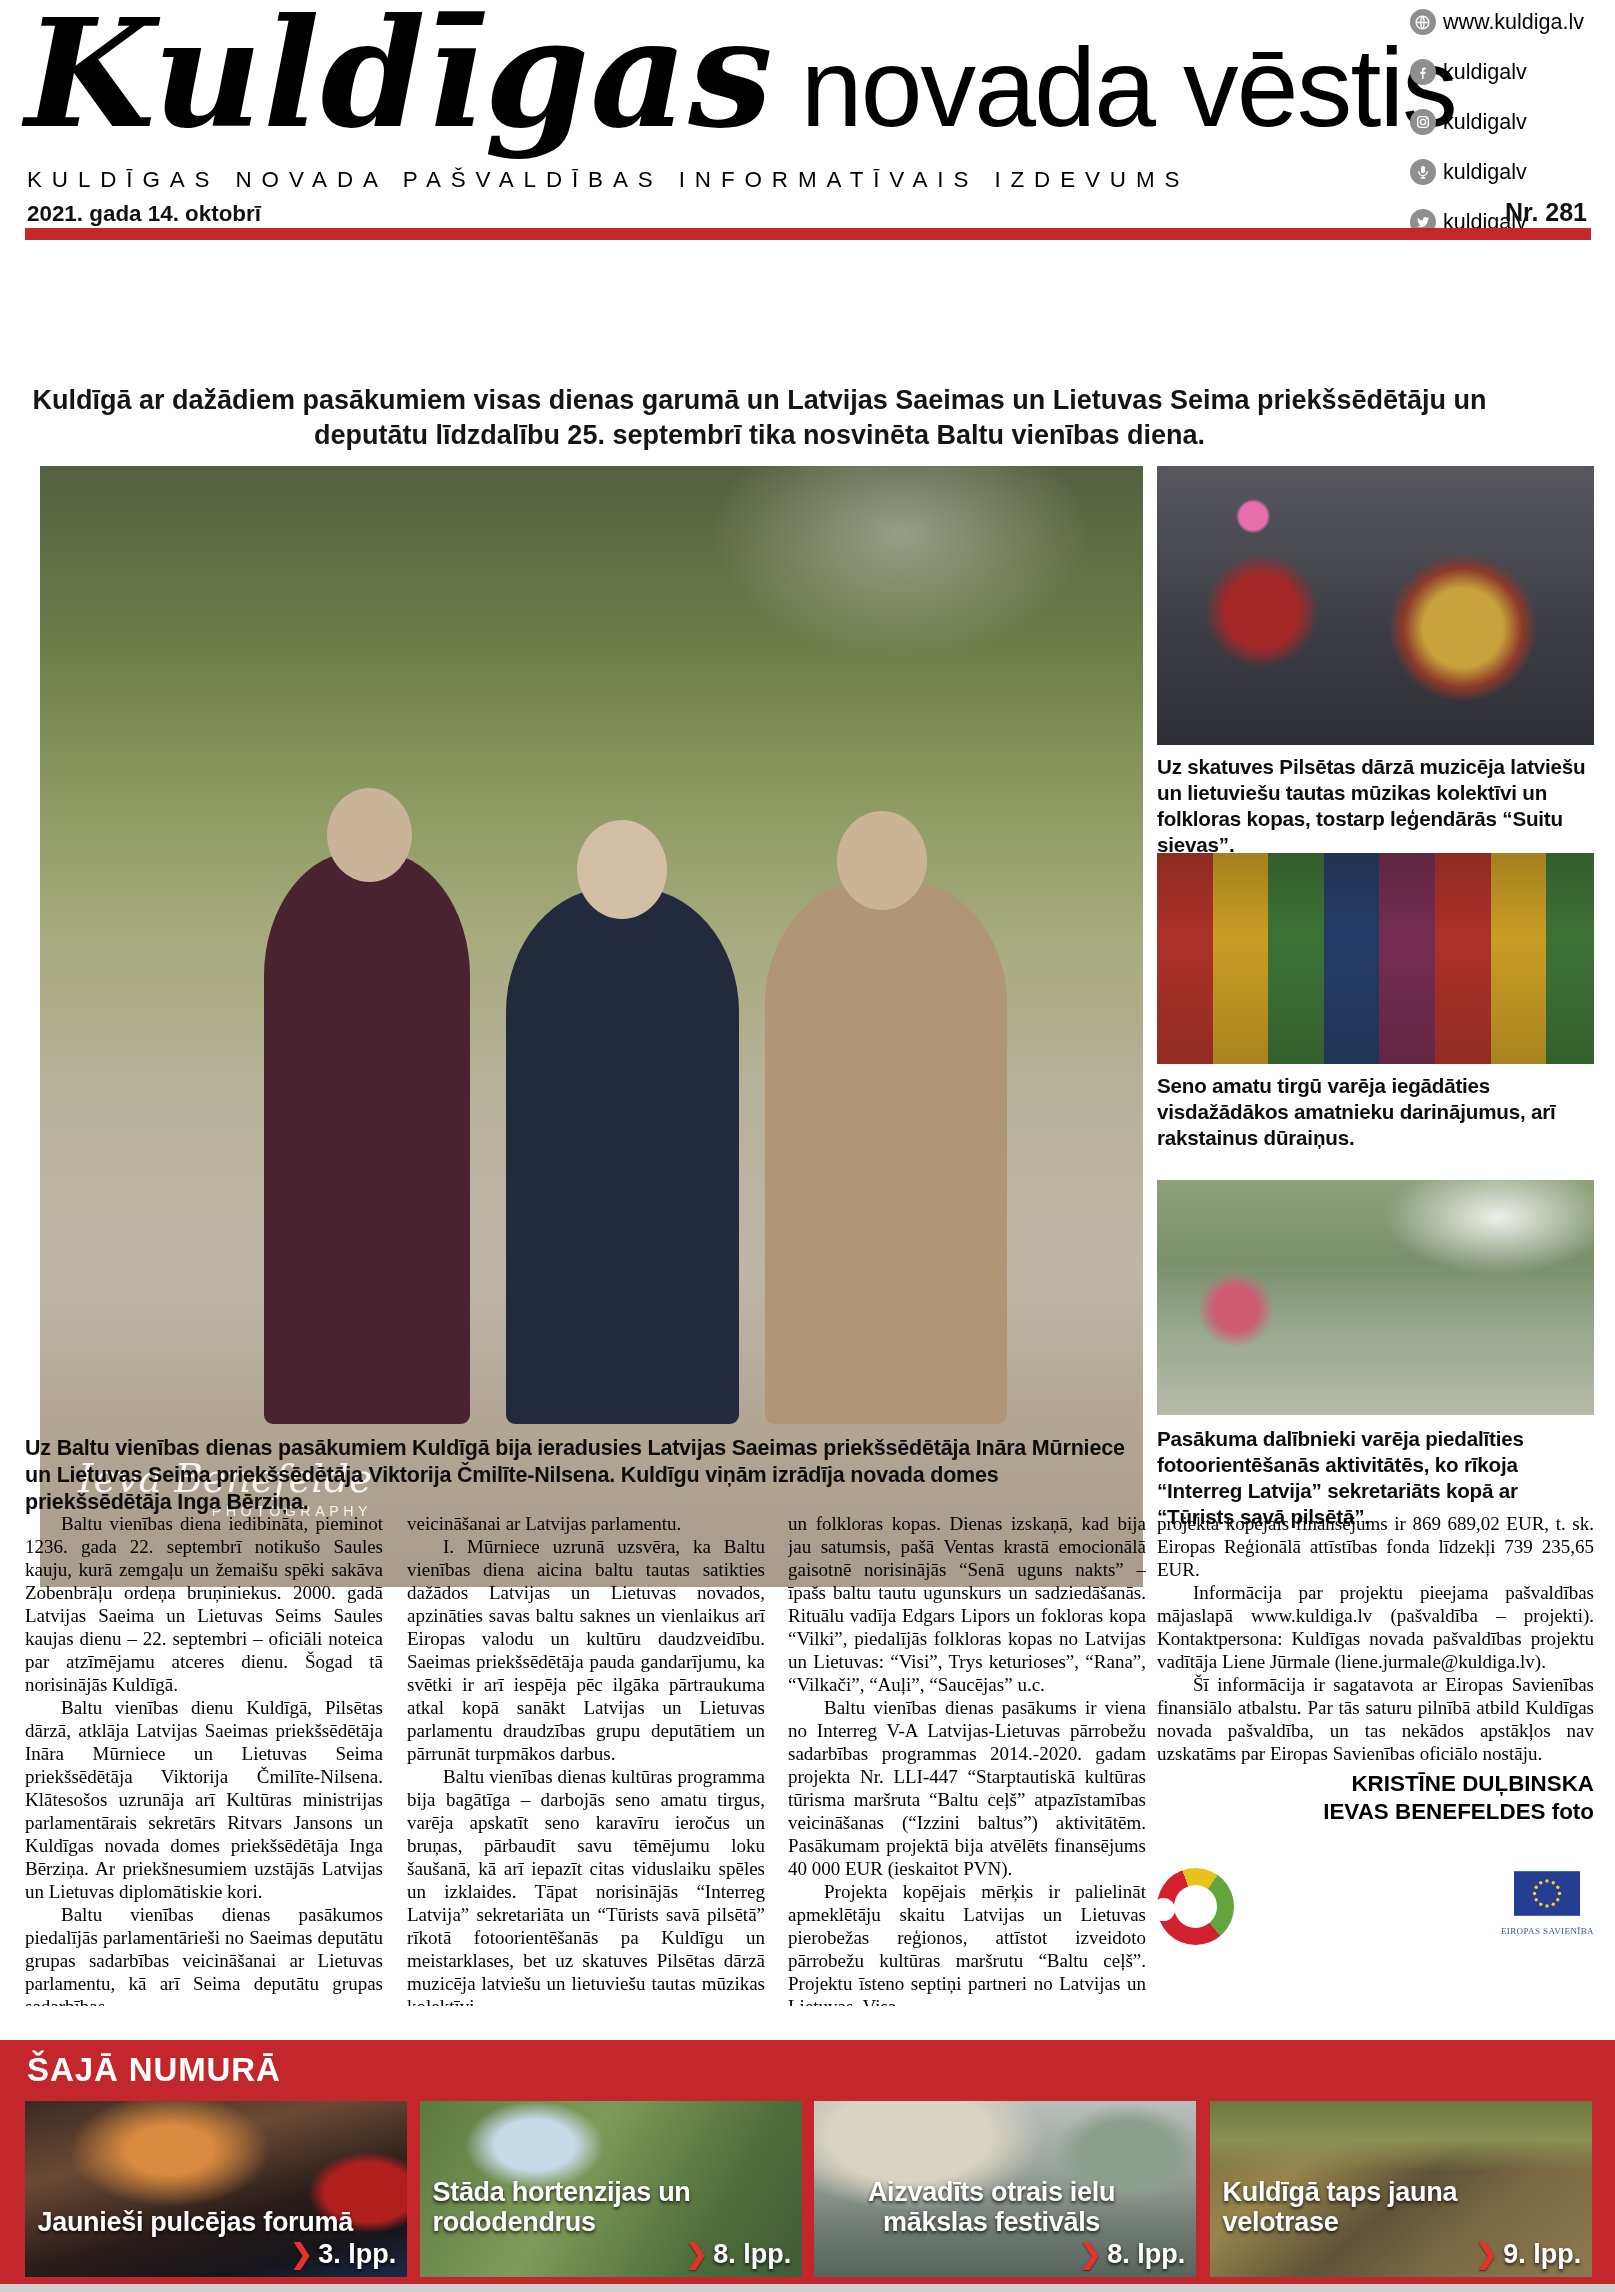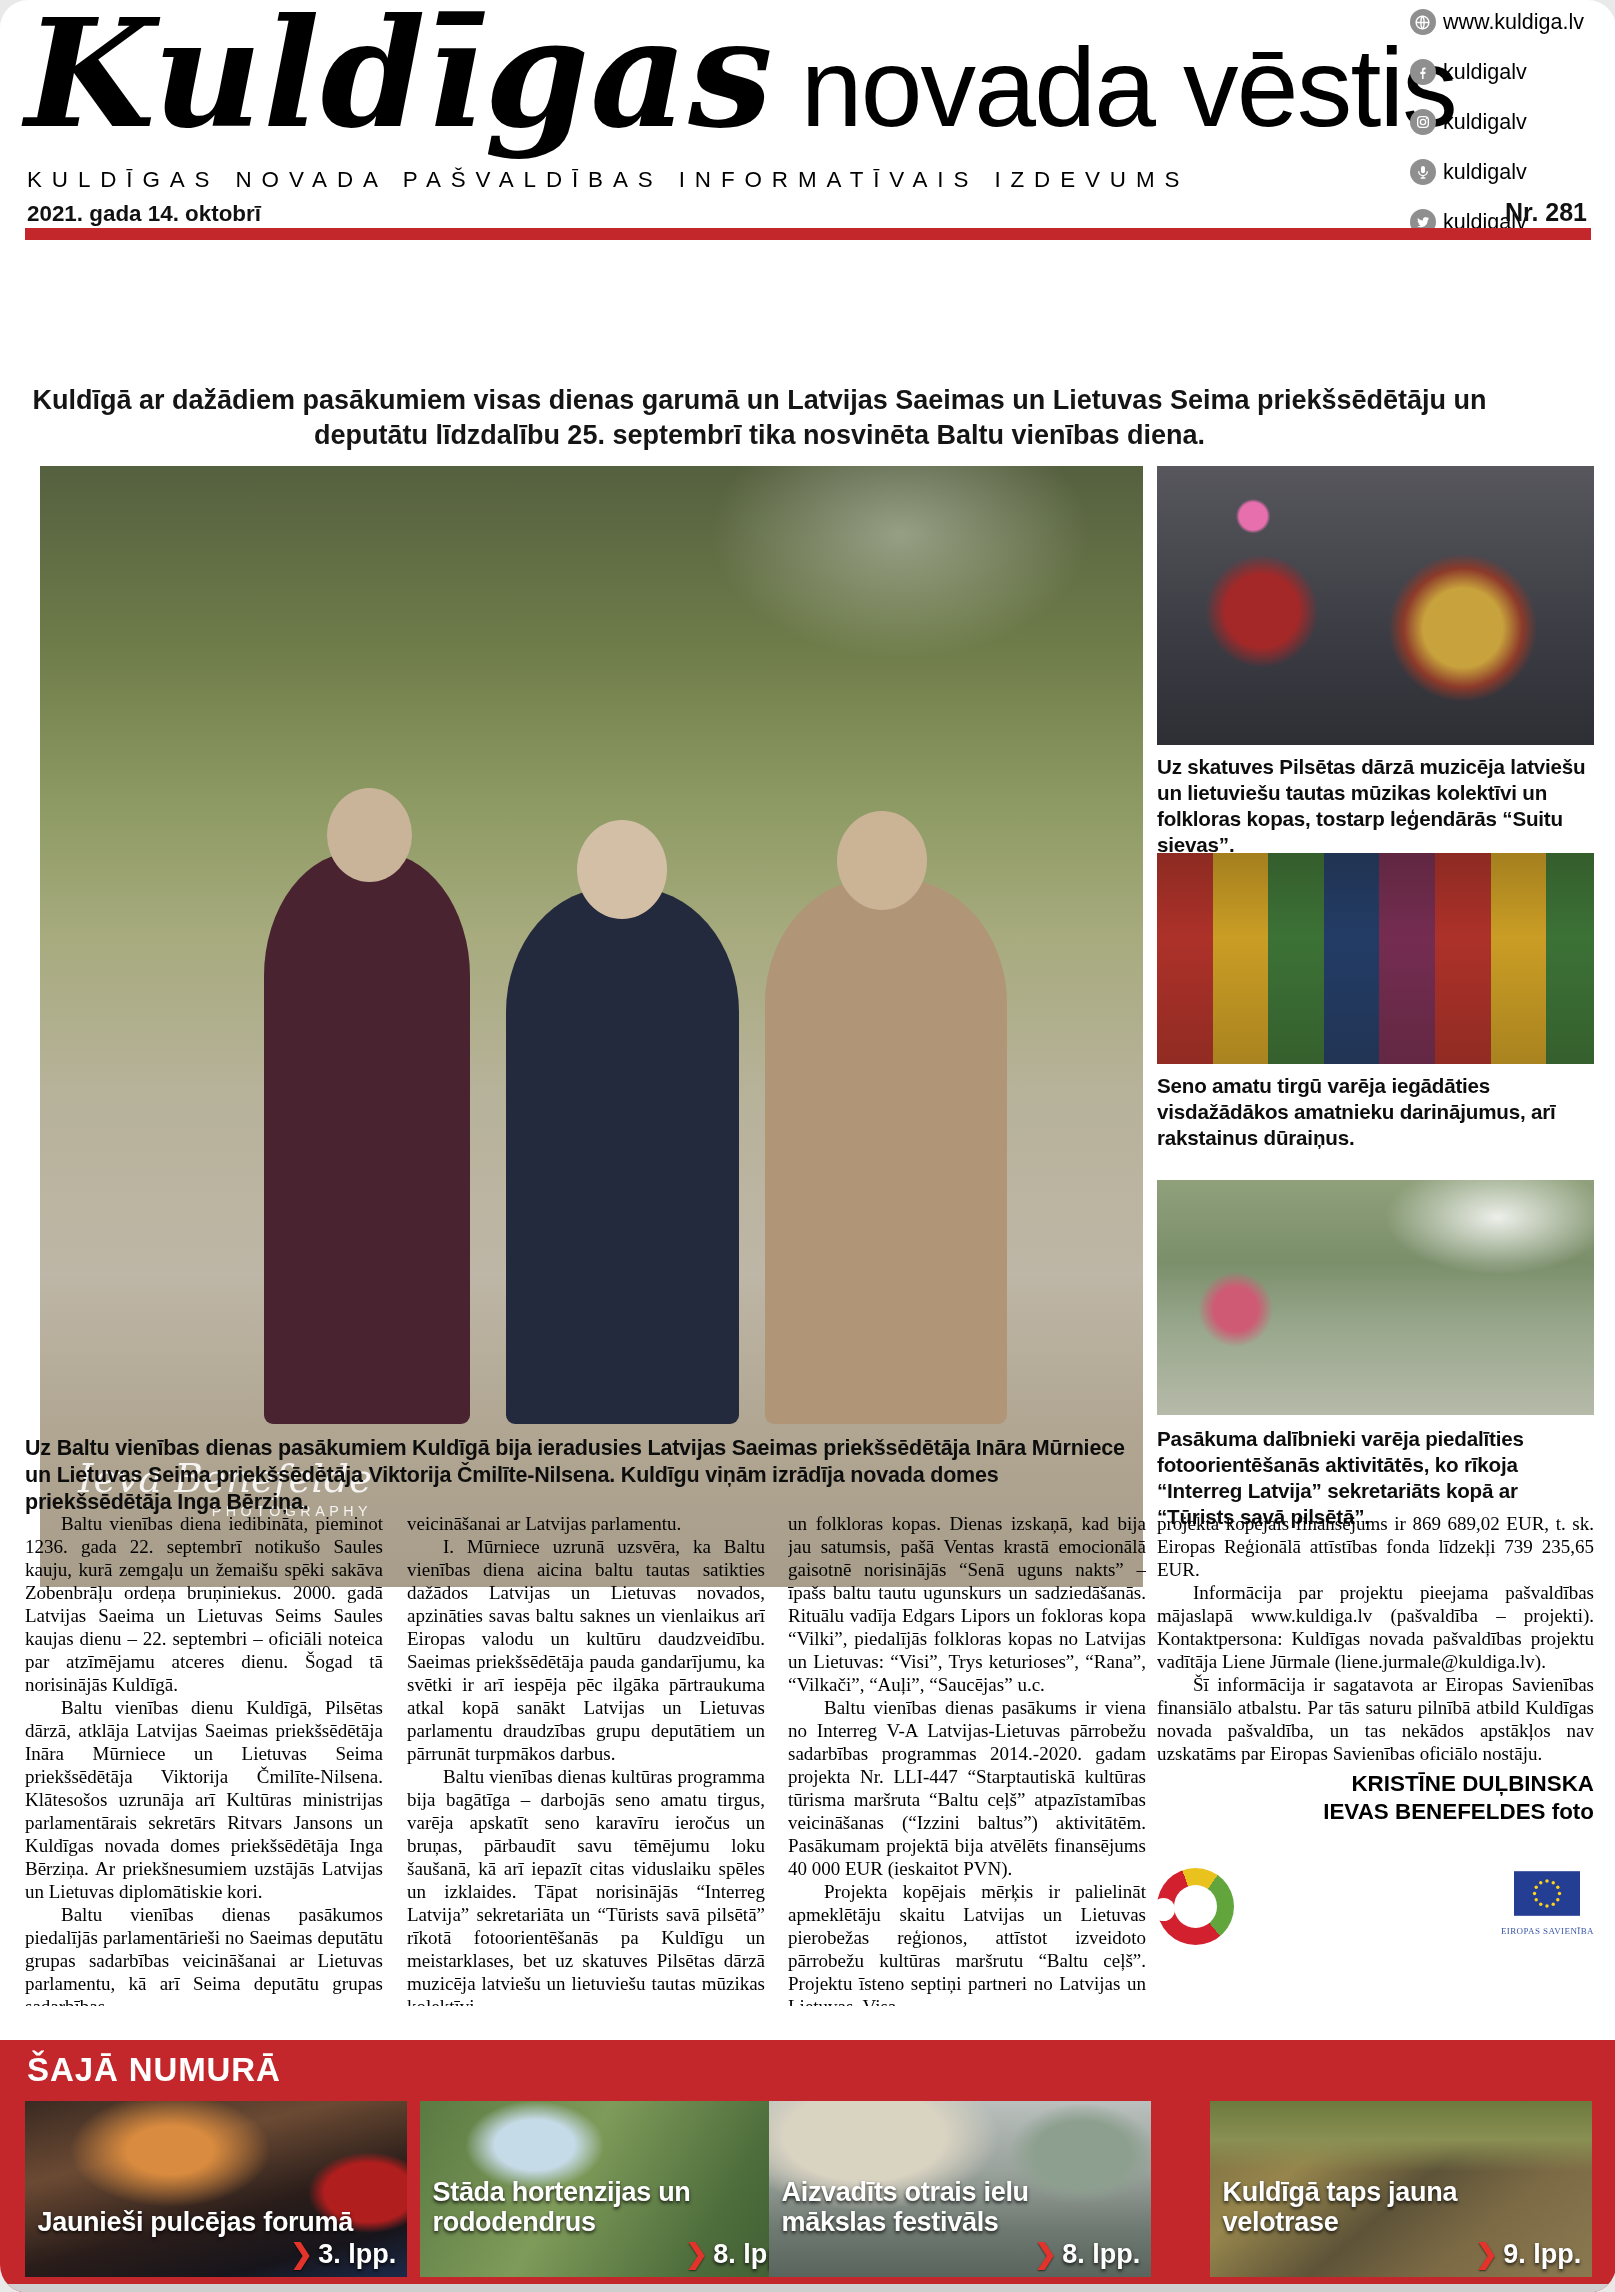--- a/index.html
+++ b/index.html
@@ -1,17 +1,17 @@
 <!DOCTYPE html>
 <html style="font-size:14.3px"><head>
 <meta charset="utf-8">
 <style>
   html,body{margin:0;padding:0;background:#e9e9e9;}
   .page{position:relative;width:1616px;height:2293px;background:#fff;overflow:hidden;
-        font-family:"Liberation Sans",sans-serif;color:#111;border-radius:28px;}
+        font-family:"Liberation Sans",sans-serif;color:#111;}
 
   
   .masthead{position:absolute;left:25px;top:-5.4px;display:flex;align-items:baseline;white-space:nowrap;}
   .mast-black{font-family:"DejaVu Serif",serif;font-style:italic;font-weight:bold;
               font-size:150px;line-height:1.05;letter-spacing:0.9px;color:#000;}
   .mast-rest{font-family:"Liberation Sans",sans-serif;font-weight:400;font-size:111px;
              line-height:1;margin-left:27px;letter-spacing:-1.8px;color:#000;}
   .tagline{position:absolute;left:27px;top:167px;font-size:22.4px;letter-spacing:9.9px;color:#000;white-space:nowrap;}
   .social{position:absolute;right:32px;top:9px;display:flex;flex-direction:column;gap:24px;}
   .soc-row{display:flex;align-items:center;gap:7.2px;cursor:pointer;}
@@ -99,24 +99,24 @@
   .band{position:absolute;left:0;top:2040px;width:1616px;height:253px;background:#c3272b;}
   .band-title{position:absolute;left:27px;top:10.7px;color:#fff;font-weight:bold;font-size:33px;letter-spacing:0.9px;}
   .teaser{position:absolute;top:61px;width:382px;height:176px;overflow:hidden;cursor:pointer;}
   .t1{left:25px;background:
       radial-gradient(ellipse 143px 81px at 38% 28%, #d98b3f 0 30%, transparent 70%),
       radial-gradient(ellipse 81px 54px at 90% 52%, #b01e1e 0 55%, transparent 75%),
       linear-gradient(165deg,#3a2a22 0%,#6b4a33 30%,#2a1d1a 60%,#17151b 82%,#1b2a4a 100%);}
   .t2{left:420px;background:
       radial-gradient(ellipse 99px 63px at 30% 25%, #c6dbe8 0 40%, transparent 70%),
       linear-gradient(120deg,#5a7a43,#7f9b5a 40%,#4e6e3c 75%,#3f5c33);}
-  .t3{left:769px;background:
+  .t3{left:814px;background:
       radial-gradient(ellipse 179px 99px at 25% 20%, #d9d3c2 0 45%, transparent 75%),
       radial-gradient(ellipse 107px 72px at 82% 30%, #8da08f 0 45%, transparent 70%),
-      linear-gradient(#b9c0bd,#9aa29c 40%,#6f7a72 72%,#59645c);}
+      linear-gradient(#b9c0bd,#9aa29c 40%,#6f7a72 72%,#59645c); text-align: center;}
   .t4{left:1210px;background:
       linear-gradient(180deg,#6c7a3e 0%,#8a8f52 22%,transparent 40%),
       linear-gradient(140deg,#7a6b3f 0%,#96854c 28%,#5d5338 52%,#7c6a45 72%,#8a7950 100%);}
   .t-cap{position:absolute;left:12.5px;right:10.7px;bottom:7.2px;}
   .t-title{color:#fff;font-weight:bold;font-size:27px;line-height:1.12;letter-spacing:-0.3px;
            text-shadow:0 1.8px 3.6px rgba(0,0,0,.8);max-width:92%;}
   .t-pageline{display:flex;justify-content:flex-end;align-items:center;gap:5.4px;margin-top:1.8px;}
   .t-arrow{color:#e3342b;font-weight:bold;font-size:27px;line-height:1;text-shadow:0 0.9px 1.8px rgba(0,0,0,.6);}
   .t-page{color:#fff;font-weight:bold;font-size:27px;text-shadow:0 1.8px 3.6px rgba(0,0,0,.8);}
   .page-edge{position:absolute;left:0;right:0;bottom:0;height:9px;background:#cfcfcf;}

